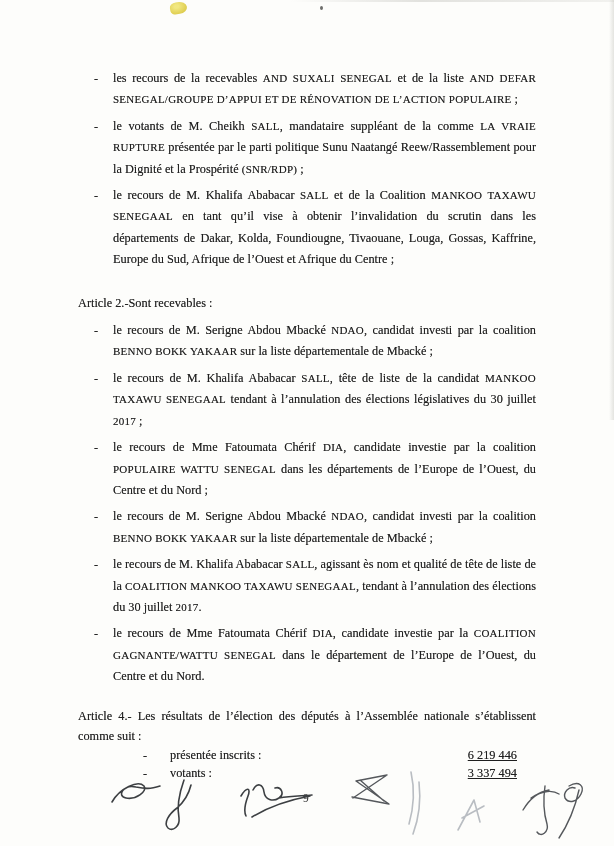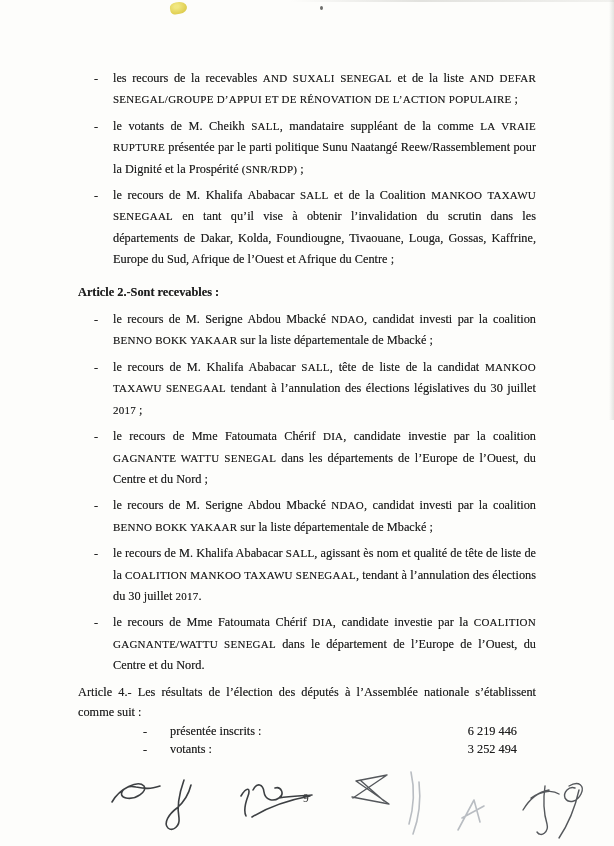--- a/index.html
+++ b/index.html
@@ -40,28 +40,28 @@
     font-size: 12.3px; line-height: 21.4px;
     text-shadow: 0 0 .5px rgba(30,30,30,.55);
   }
   .bullet-list { list-style: none; margin: 0 0 0 16px; padding: 0; }
   .bullet-item {
     position: relative; padding-left: 19px; margin: 0 0 5px 0;
     text-align: justify;
   }
   .bullet-item .marker { position: absolute; left: 0; top: 0; }
   .sc { font-size: 11px; letter-spacing: .25px; }
-  .article-heading { margin: 11px 0 6px 0; text-align: left; font-weight: bold; }
-  .article-par { margin: 5px 0 0 0; line-height: 20px; text-align: justify; }
+  .article-heading { margin: 22px 0 6px 0; text-align: left; }
+  .article-par { margin: 18px 0 0 0; line-height: 20px; text-align: justify; }
   .result-row {
     display: flex; align-items: baseline;
     padding-left: 65px; line-height: 18.5px;
   }
   .result-row .marker { width: 27px; flex: 0 0 27px; }
-  .result-row .value { margin-left: auto; padding-right: 19px; }
+  .result-row .value { margin-left: auto; padding-right: 19px; text-decoration: underline; }
   .page-number {
     position: absolute; left: 303px; top: 792px;
     font-size: 11.5px; color: #2a2a2a;
   }
   .signatures { position: absolute; left: 0; top: 760px; width: 614px; height: 86px; }
   .signatures path { fill: none; stroke-linecap: round; stroke-linejoin: round; }
   .ink-dark  { stroke: #3c3f42; stroke-width: 1.6; }
   .ink-mid   { stroke: #55585c; stroke-width: 1.4; }
   .ink-faint { stroke: #b9bdc2; stroke-width: 1.6; }
 </style>
@@ -78,38 +78,38 @@
   <div class="doc-content" id="doc-content">
       <ul class="bullet-list">
         <li class="bullet-item"><span class="marker">-</span><span>les recours de la recevables </span><span class="sc">AND SUXALI SENEGAL</span><span> et de la liste </span><span class="sc">AND DEFAR SENEGAL/GROUPE D’APPUI ET DE RÉNOVATION DE L’ACTION POPULAIRE</span><span> ;</span></li>
         <li class="bullet-item"><span class="marker">-</span><span>le votants de M. Cheikh </span><span class="sc">SALL</span><span>, mandataire suppléant de la comme </span><span class="sc">LA VRAIE RUPTURE</span><span> présentée par le parti politique Sunu Naatangé Reew/Rassemblement pour la Dignité et la Prospérité </span><span class="sc">(SNR/RDP)</span><span> ;</span></li>
         <li class="bullet-item"><span class="marker">-</span><span>le recours de M. Khalifa Ababacar </span><span class="sc">SALL</span><span> et de la Coalition </span><span class="sc">MANKOO TAXAWU SENEGAAL</span><span> en tant qu’il vise à obtenir l’invalidation du scrutin dans les départements de Dakar, Kolda, Foundiougne, Tivaouane, Louga, Gossas, Kaffrine, Europe du Sud, Afrique de l’Ouest et Afrique du Centre ;</span></li>
       </ul>
       <div class="article-heading">Article 2.-Sont recevables :</div>
       <ul class="bullet-list">
         <li class="bullet-item"><span class="marker">-</span><span>le recours de M. Serigne Abdou Mbacké </span><span class="sc">NDAO</span><span>, candidat investi par la coalition </span><span class="sc">BENNO BOKK YAKAAR</span><span> sur la liste départementale de Mbacké ;</span></li>
         <li class="bullet-item"><span class="marker">-</span><span>le recours de M. Khalifa Ababacar </span><span class="sc">SALL</span><span>, tête de liste de la candidat </span><span class="sc">MANKOO TAXAWU SENEGAAL</span><span> tendant à l’annulation des élections législatives du 30 juillet </span><span class="sc">2017</span><span> ;</span></li>
-        <li class="bullet-item"><span class="marker">-</span><span>le recours de Mme Fatoumata Chérif </span><span class="sc">DIA</span><span>, candidate investie par la coalition </span><span class="sc">GAGNANTE WATTU SENEGAL</span><span> dans les départements de l’Europe de l’Ouest, du Centre et du Nord ;</span></li>
+        <li class="bullet-item"><span class="marker">-</span><span>le recours de Mme Fatoumata Chérif </span><span class="sc">DIA</span><span>, candidate investie par la coalition </span><span class="sc">POPULAIRE WATTU SENEGAL</span><span> dans les départements de l’Europe de l’Ouest, du Centre et du Nord ;</span></li>
       </ul>
       <ul class="bullet-list">
         <li class="bullet-item"><span class="marker">-</span><span>le recours de M. Serigne Abdou Mbacké </span><span class="sc">NDAO</span><span>, candidat investi par la coalition </span><span class="sc">BENNO BOKK YAKAAR</span><span> sur la liste départementale de Mbacké ;</span></li>
         <li class="bullet-item"><span class="marker">-</span><span>le recours de M. Khalifa Ababacar </span><span class="sc">SALL</span><span>, agissant ès nom et qualité de tête de liste de la </span><span class="sc">COALITION MANKOO TAXAWU SENEGAAL</span><span>, tendant à l’annulation des élections du 30 juillet </span><span class="sc">2017</span><span>.</span></li>
         <li class="bullet-item"><span class="marker">-</span><span>le recours de Mme Fatoumata Chérif </span><span class="sc">DIA</span><span>, candidate investie par la </span><span class="sc">COALITION GAGNANTE/WATTU SENEGAL</span><span> dans le département de l’Europe de l’Ouest, du Centre et du Nord.</span></li>
       </ul>
       <div class="article-par">Article 4.- Les résultats de l’élection des députés à l’Assemblée nationale s’établissent comme suit :</div>
       <div class="results">
         <div class="result-row">
           <span class="marker">-</span>
           <span class="label">présentée inscrits :</span>
           <span class="value">6 219 446</span>
         </div>
         <div class="result-row">
           <span class="marker">-</span>
           <span class="label">votants :</span>
-          <span class="value">3 252 494</span>
+          <span class="value">3 337 494</span>
         </div>
       </div>
     </div>
 
   <div class="page-number">9</div>
 
   <svg class="signatures" viewBox="0 0 614 86" xmlns="http://www.w3.org/2000/svg">
     <path class="ink-dark" d="M112,42 C120,28 138,20 144,26 C148,31 136,40 126,38 C116,36 124,24 136,27 C146,29 150,29 160,26"></path>
     <path class="ink-dark" d="M184,20 C179,34 177,48 179,58 C180,66 173,72 168,68 C163,63 169,54 177,48 C184,42 189,33 191,25"></path>
     <path class="ink-dark" d="M241,36 C247,26 251,28 248,36 C245,44 244,52 246,56 M253,30 C257,22 263,24 264,32 C265,40 273,42 279,38 C285,34 281,26 275,28 M310,36 C294,39 270,46 252,57 M279,38 C292,36 302,36 312,35"></path>

